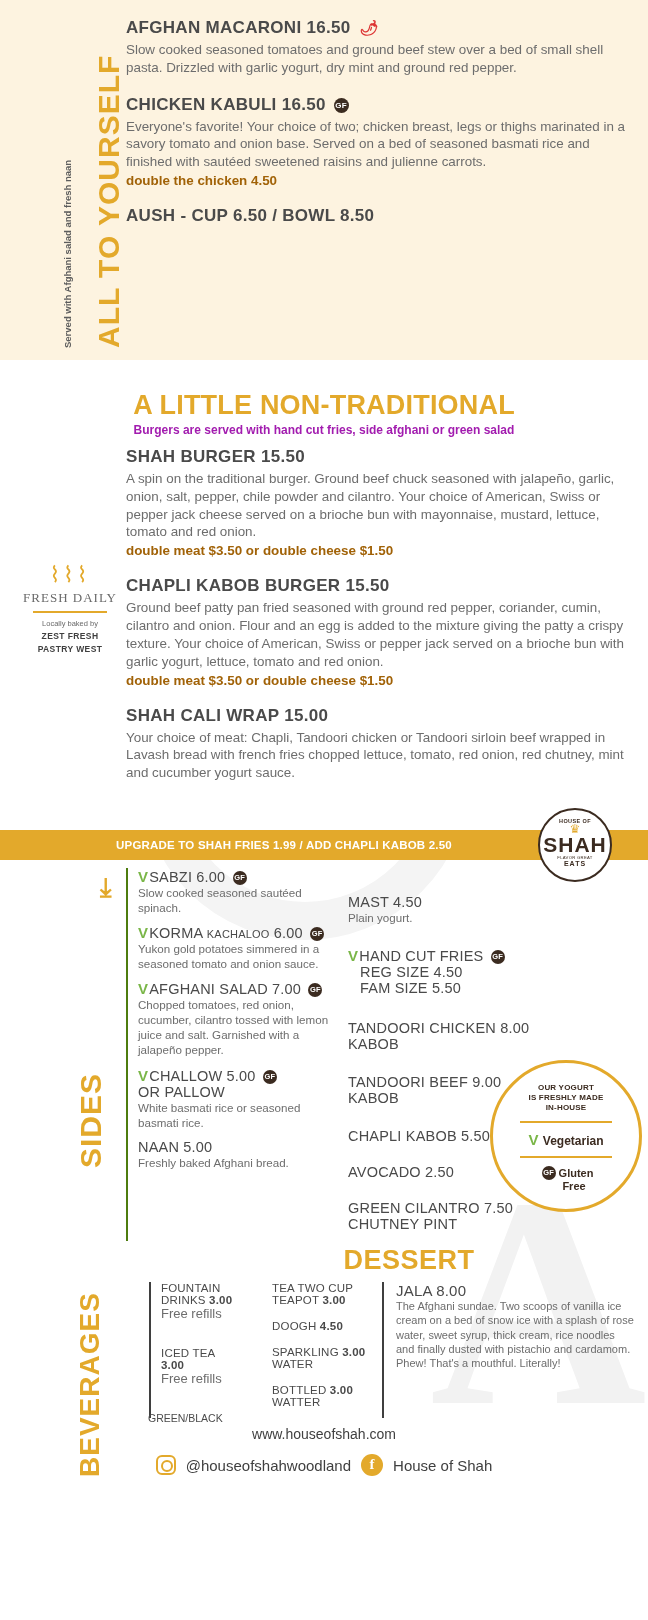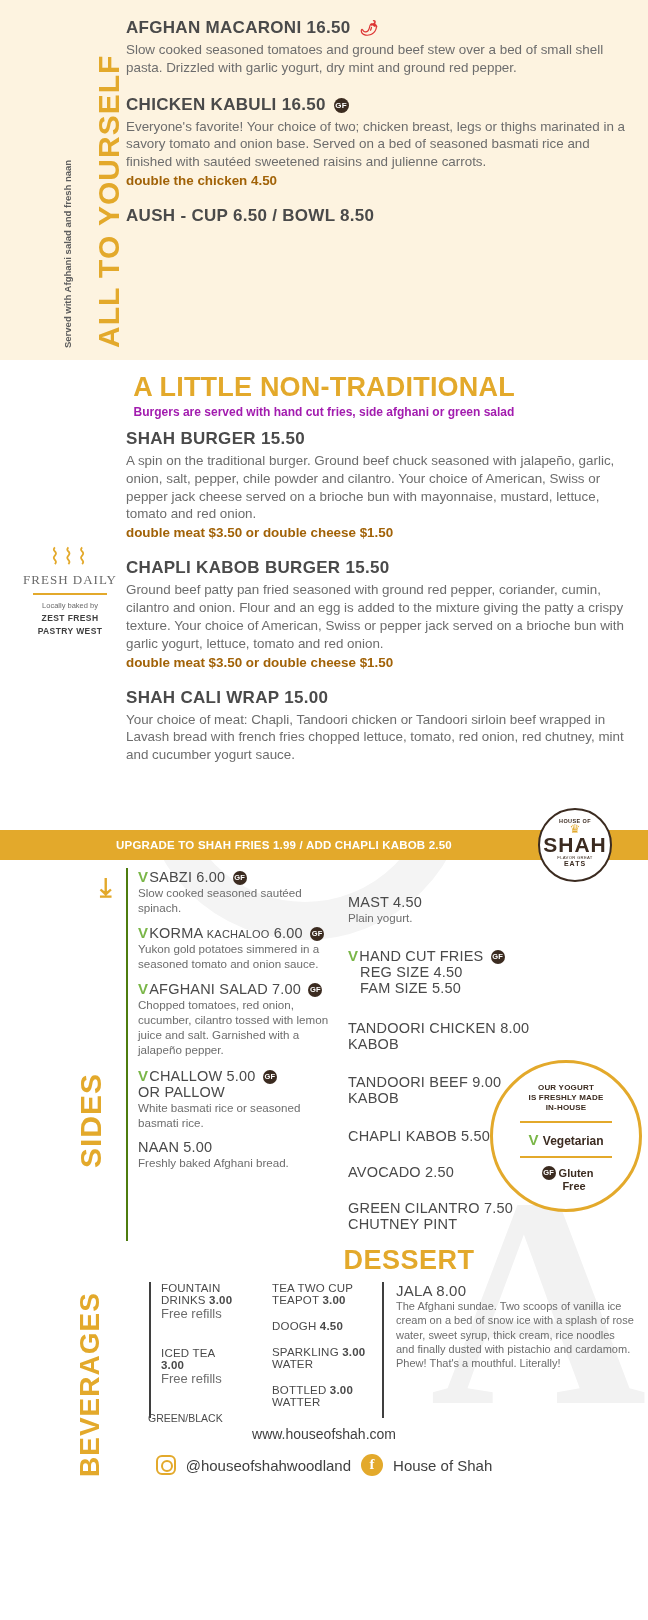--- a/index.html
+++ b/index.html
@@ -71,21 +71,21 @@
     width:15px;height:15px;border-radius:50%;
     background:#3b2b20;color:#fff;
     font-size:8px;font-weight:bold;
     text-align:center;line-height:15px;
     vertical-align:2px;
     margin-left:3px;
   }
   .chili { display:inline-block; margin-left:4px; color:#d33; font-size:15px; vertical-align:0px;}
 
   
-  .sec2 { position:relative; background:#ffffff; padding: 10px 14px 4px 14px; min-height:470px;}
+  .sec2 { position:relative; background:#ffffff; padding: 28px 14px 4px 14px; min-height:470px;}
   .sec2-title {
     text-align:center;
     font-size: 27px;
     font-weight:bold;
     color:#e3a92b;
     letter-spacing:0.2px;
     margin: 2px 0 2px 0;
   }
   .sec2-sub {
     text-align:center;

